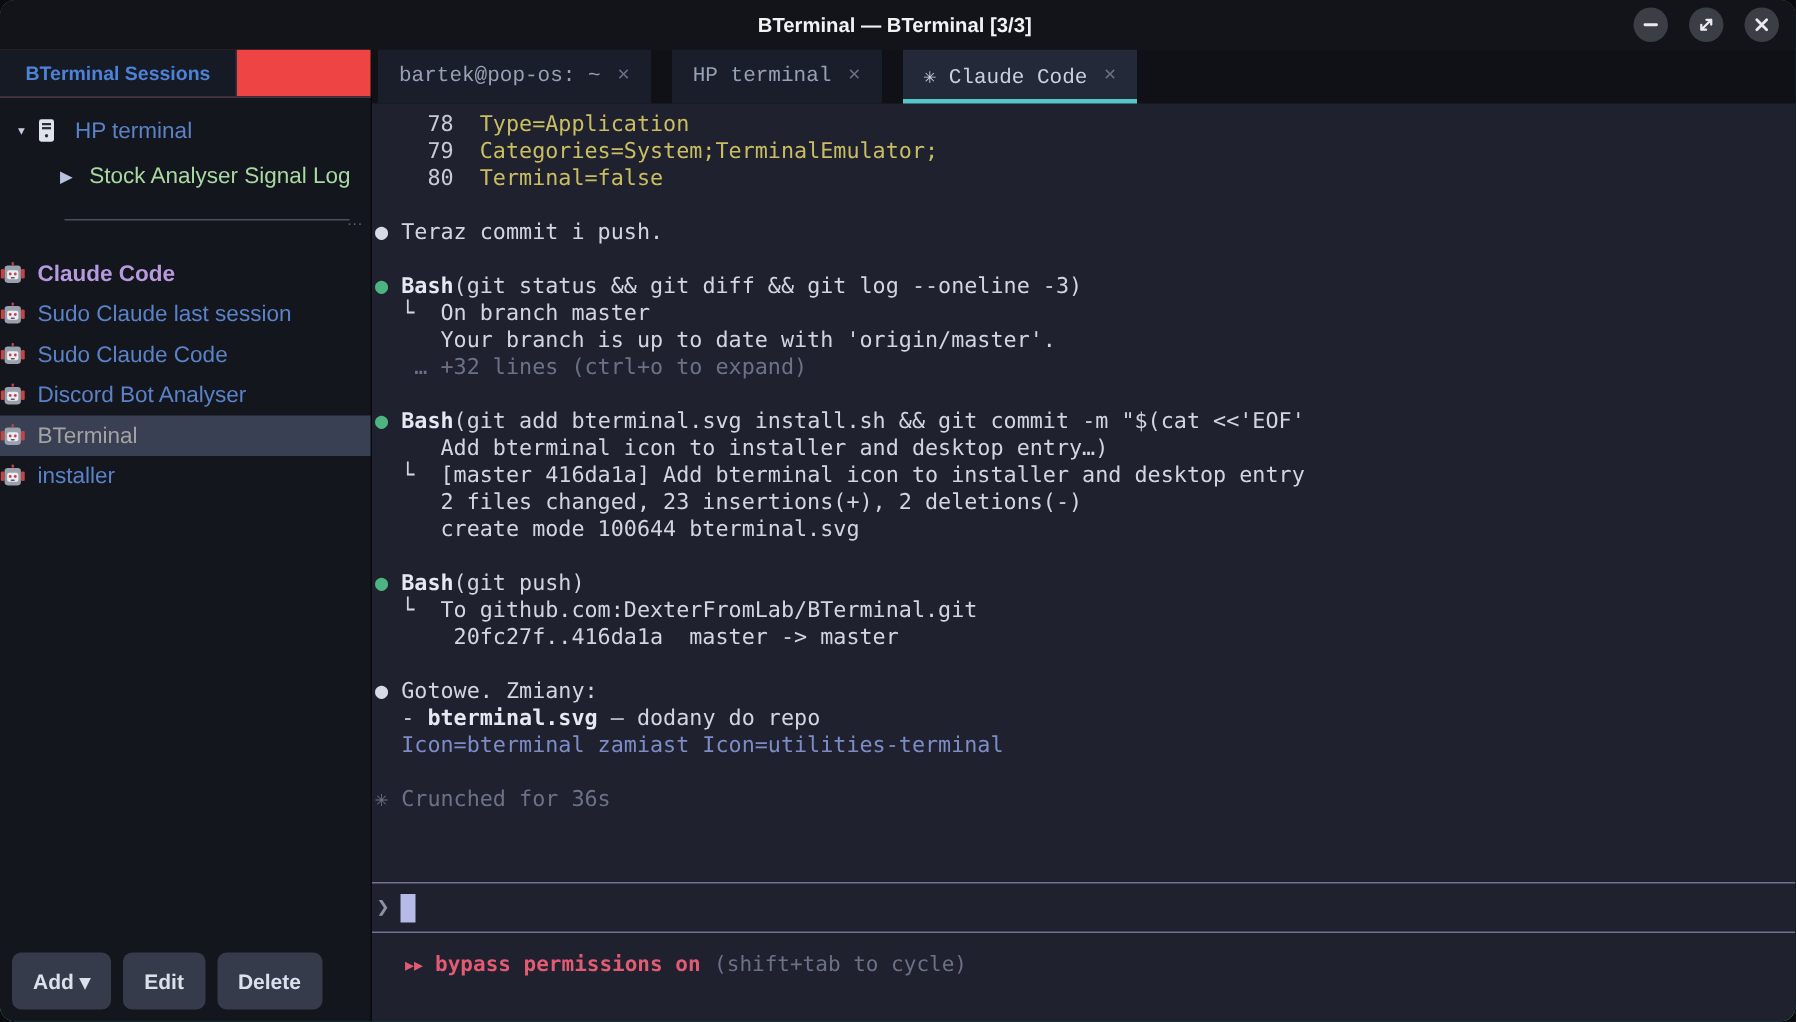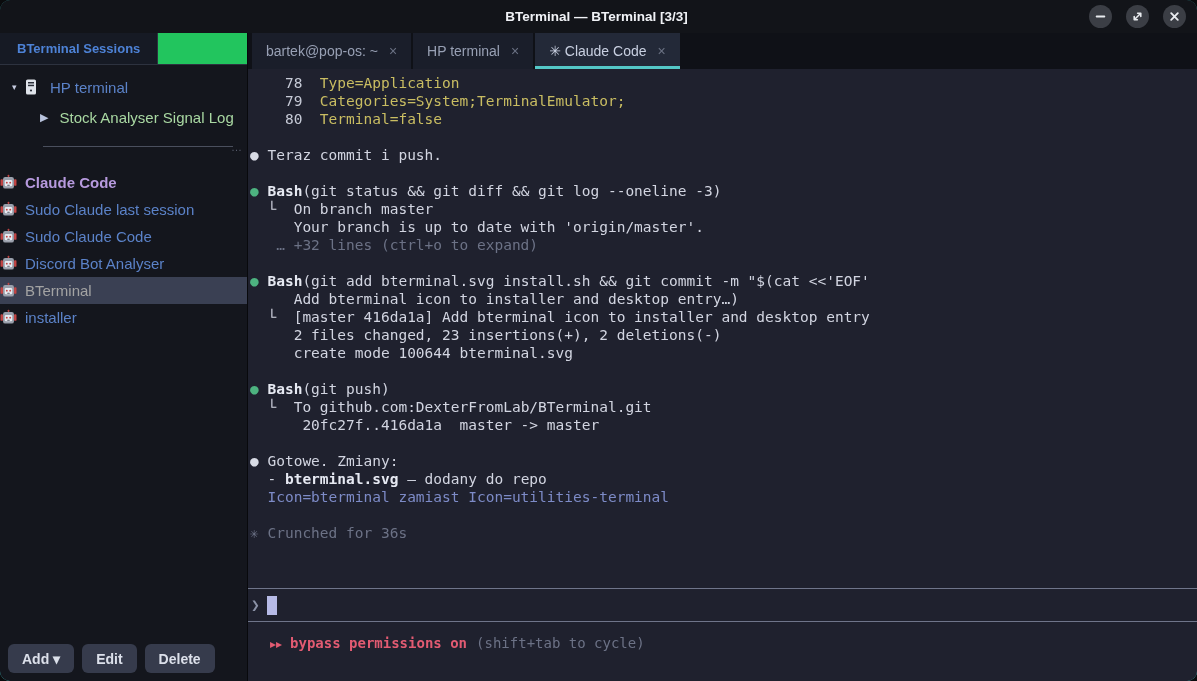--- a/index.html
+++ b/index.html
@@ -14,21 +14,21 @@
     display:flex; align-items:center; justify-content:flex-end; }
   .title{ position:absolute; left:0; right:4px; text-align:center; color:#f0f2f6;
     font-size:13.5px; font-weight:bold; pointer-events:none; }
   .controls{ display:flex; gap:14px; margin-right:11px; }
   .ctrl-btn{ width:23px; height:23px; border-radius:50%; background:#3b3e45;
     display:flex; align-items:center; justify-content:center; cursor:pointer; }
   
   .main{ flex:1; display:flex; min-height:0; }
   .sidebar{ width:248px; flex:0 0 248px; background:#14161d; border-right:1px solid #08090c;
     display:flex; flex-direction:column; }
-  .sb-header-row{ height:32px; flex:0 0 32px; background:#22c55e; border-bottom:1px solid #2d323f; display:flex; }
+  .sb-header-row{ height:32px; flex:0 0 32px; background:#ef4444; border-bottom:1px solid #2d323f; display:flex; }
   .sb-header-tab{ background:#161a24; border-right:1px solid #2d323f; padding:0 17px;
     display:flex; align-items:center; cursor:pointer; }
   .sb-header-tab span{ color:#4d82d6; font-weight:bold; font-size:13px; }
   .tree{ padding-top:7px; }
   .tree-host{ height:30px; display:flex; align-items:center; padding-left:12px; cursor:pointer; }
   .expander{ color:#c6cce0; font-size:9px; width:13px; }
   .pc-icon{ width:13px; display:flex; }
   .host-label{ color:#5b82c8; font-size:15px; margin-left:12px; }
   .tree-child{ height:30px; display:flex; align-items:center; padding-left:40px; cursor:pointer; }
   .play{ color:#b9c3dd; font-size:11px; }
@@ -37,25 +37,25 @@
   .divider-line{ position:absolute; left:43px; top:8px; width:190px; border-top:1px solid #4a4f5d; }
   .divider-dots{ position:absolute; left:231px; top:3px; color:#585d6c; font-size:11px; letter-spacing:1px; cursor:pointer; }
   #session-list{ margin-top:7px; }
   .session-item{ height:27px; display:flex; align-items:center; cursor:pointer; }
   .session-item .bot{ display:flex; margin-right:8px; }
   .session-item .lbl{ font-size:15px; color:#5b82c8; }
   .session-item.purple .lbl{ color:#b79ade; font-weight:bold; }
   .session-item.selected{ background:#3a4053; }
   .session-item.selected .lbl{ color:#a3a3a3; }
   .sb-footer{ margin-top:auto; display:flex; gap:8px; padding:0 0 8px 8px; }
-  .sb-btn{ height:29px; background:#363b4c; border:none; border-radius:6px; color:#dce0ea;
+  .sb-btn{ height:38px; background:#363b4c; border:none; border-radius:6px; color:#dce0ea;
     font-family:"Liberation Sans",sans-serif; font-weight:bold; font-size:14px; padding:0 14px; cursor:pointer; }
   
   .content{ flex:1; display:flex; flex-direction:column; min-width:0; background:#1f212e; }
-  .tabbar{ height:36px; flex:0 0 36px; background:#0f1117; display:flex; gap:2px; padding-left:4px; }
+  .tabbar{ height:36px; flex:0 0 36px; background:#0f1117; display:flex; gap:14px; padding-left:4px;font-family:Liberation Mono, monospace; }
   .tab{ display:flex; align-items:center; padding:0 14px; background:#1a1e2a; cursor:pointer; }
   .tab .tab-label{ color:#98a0b4; font-size:14px; white-space:pre; }
   .tab .tab-close{ color:#6b7284; font-size:14px; margin-left:11px; cursor:pointer; }
   .tab.active{ background:#232938; box-shadow: inset 0 -3px 0 #54c8c8; }
   .tab.active .tab-label{ color:#c9d0e1; }
   
   .terminal{ flex:1; min-height:0; overflow:hidden; padding:5px 0 0 2px;
     font-family:"DejaVu Sans Mono",monospace; font-size:14.5px; line-height:18px; }
   .tline{ min-height:18px; white-space:pre; }
   .sg-fg{ color:#d2d5e1; }

